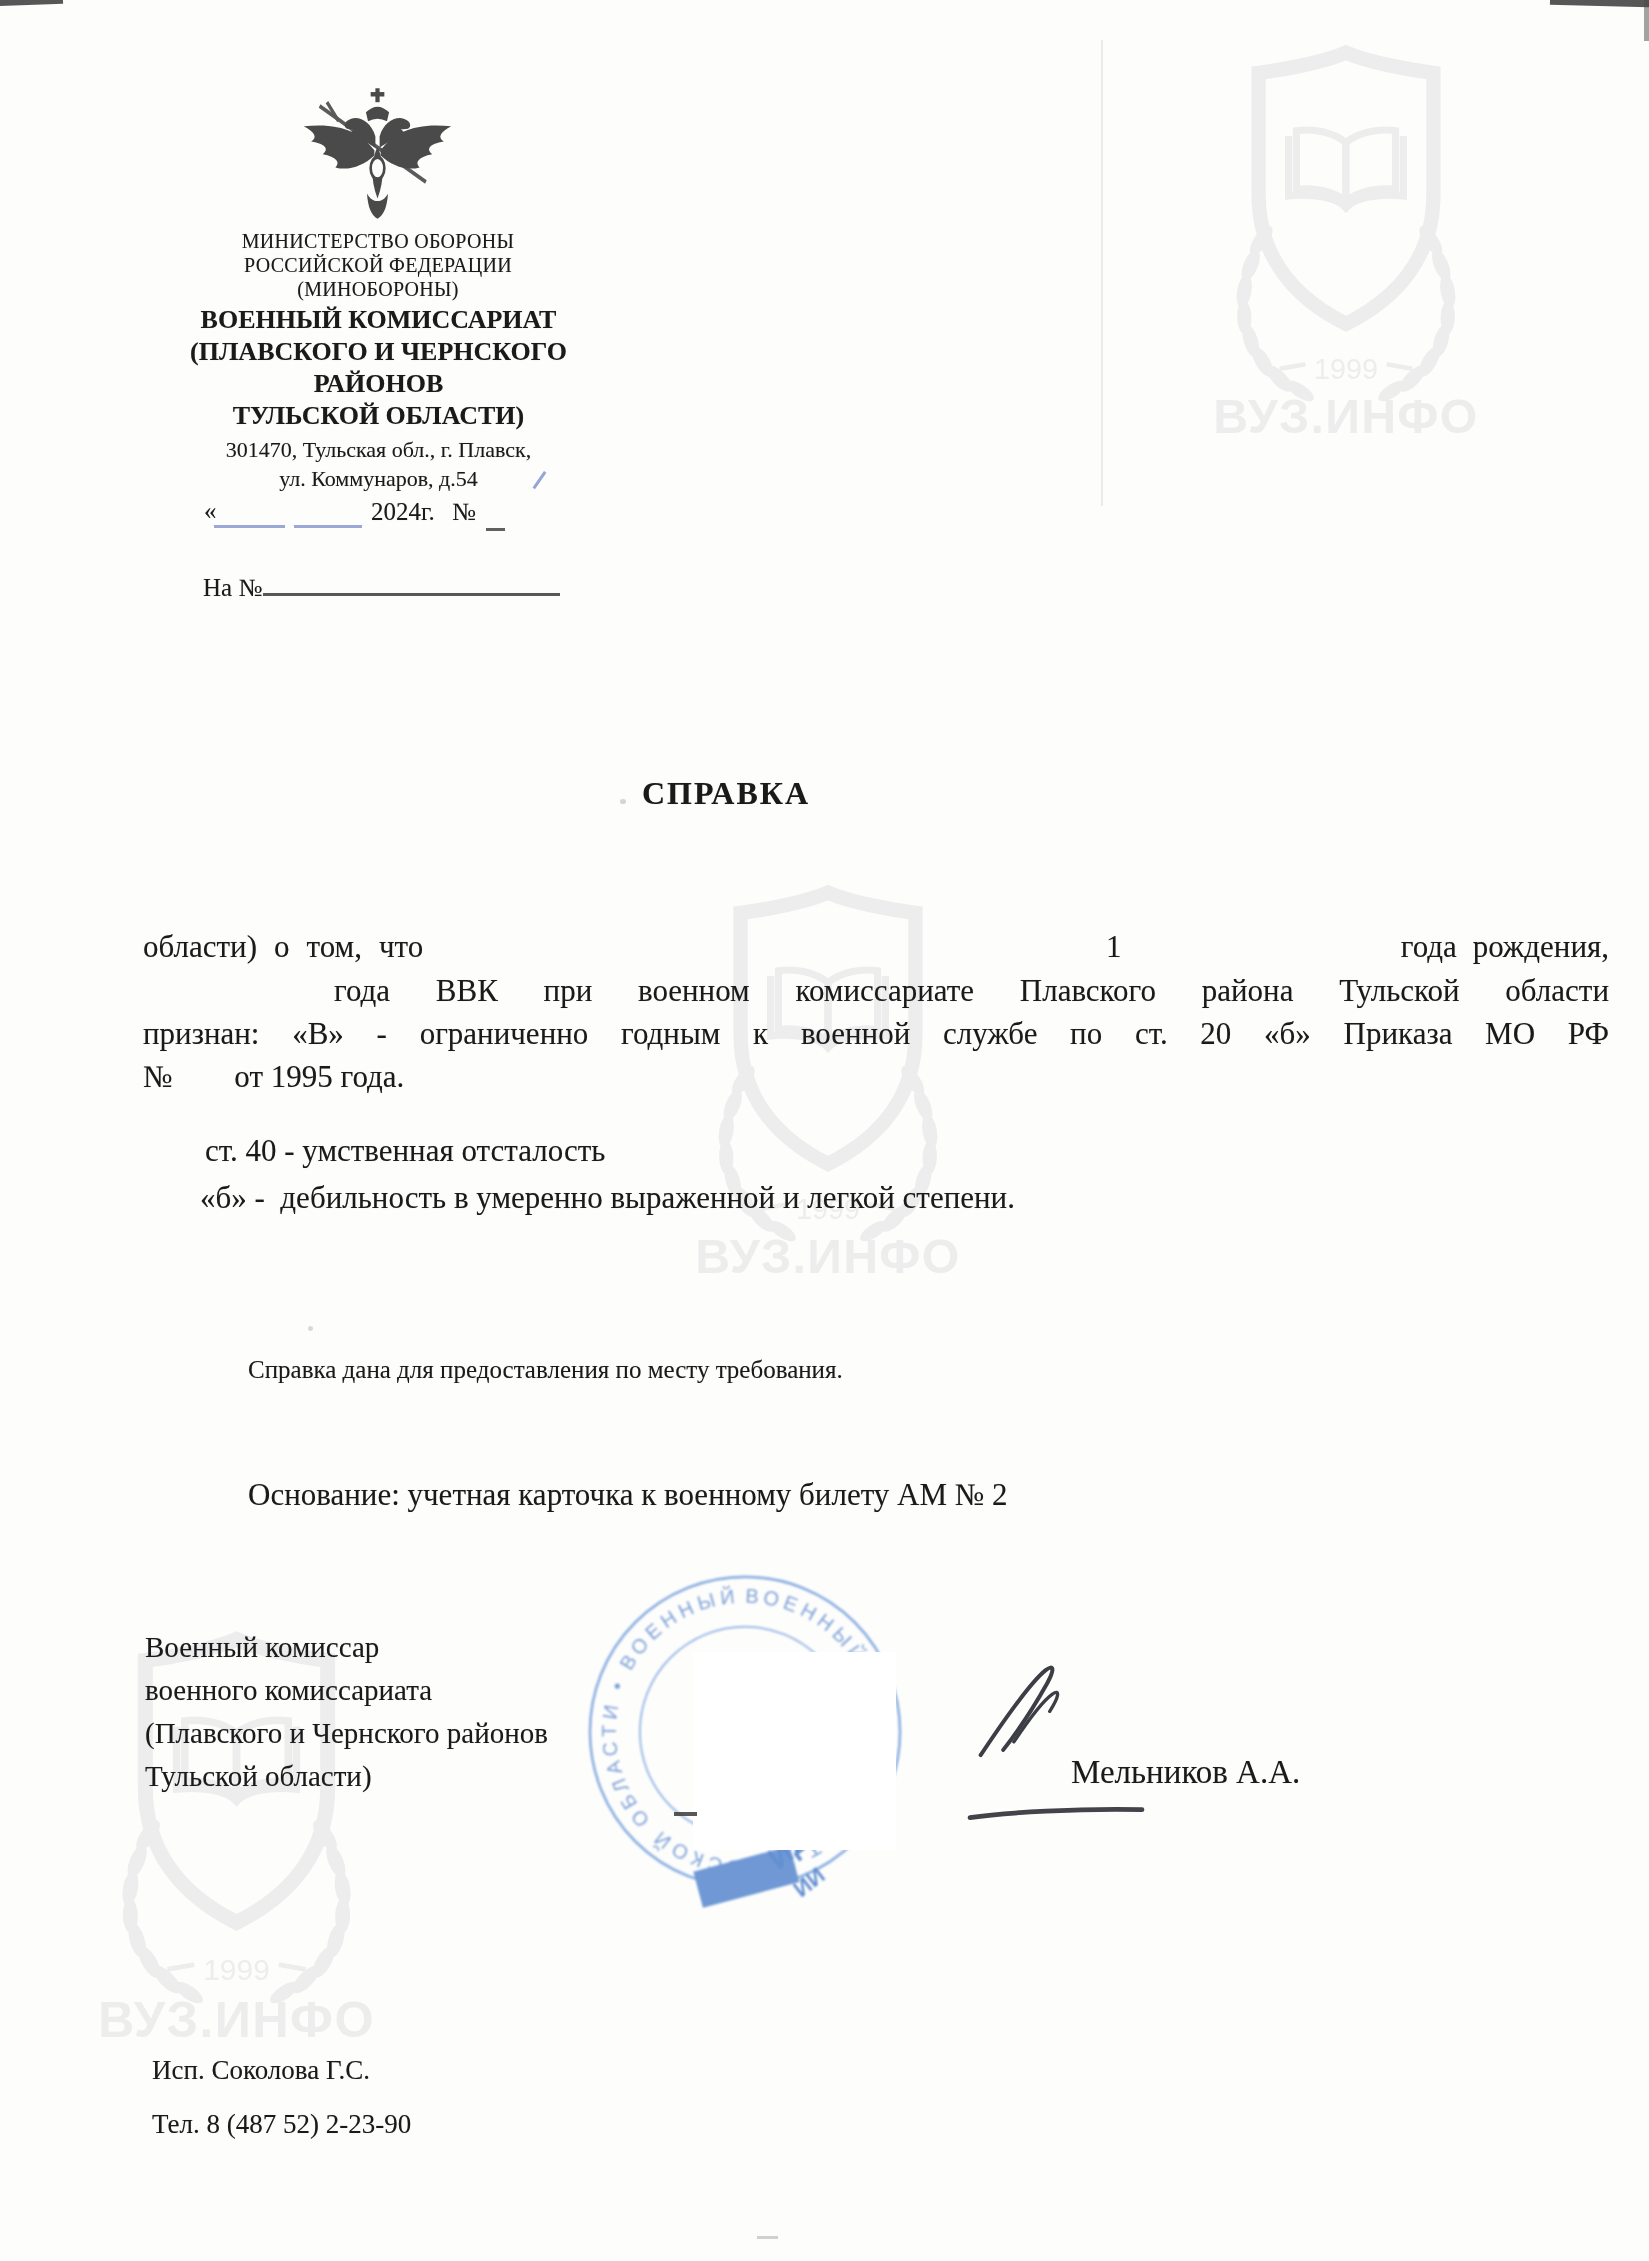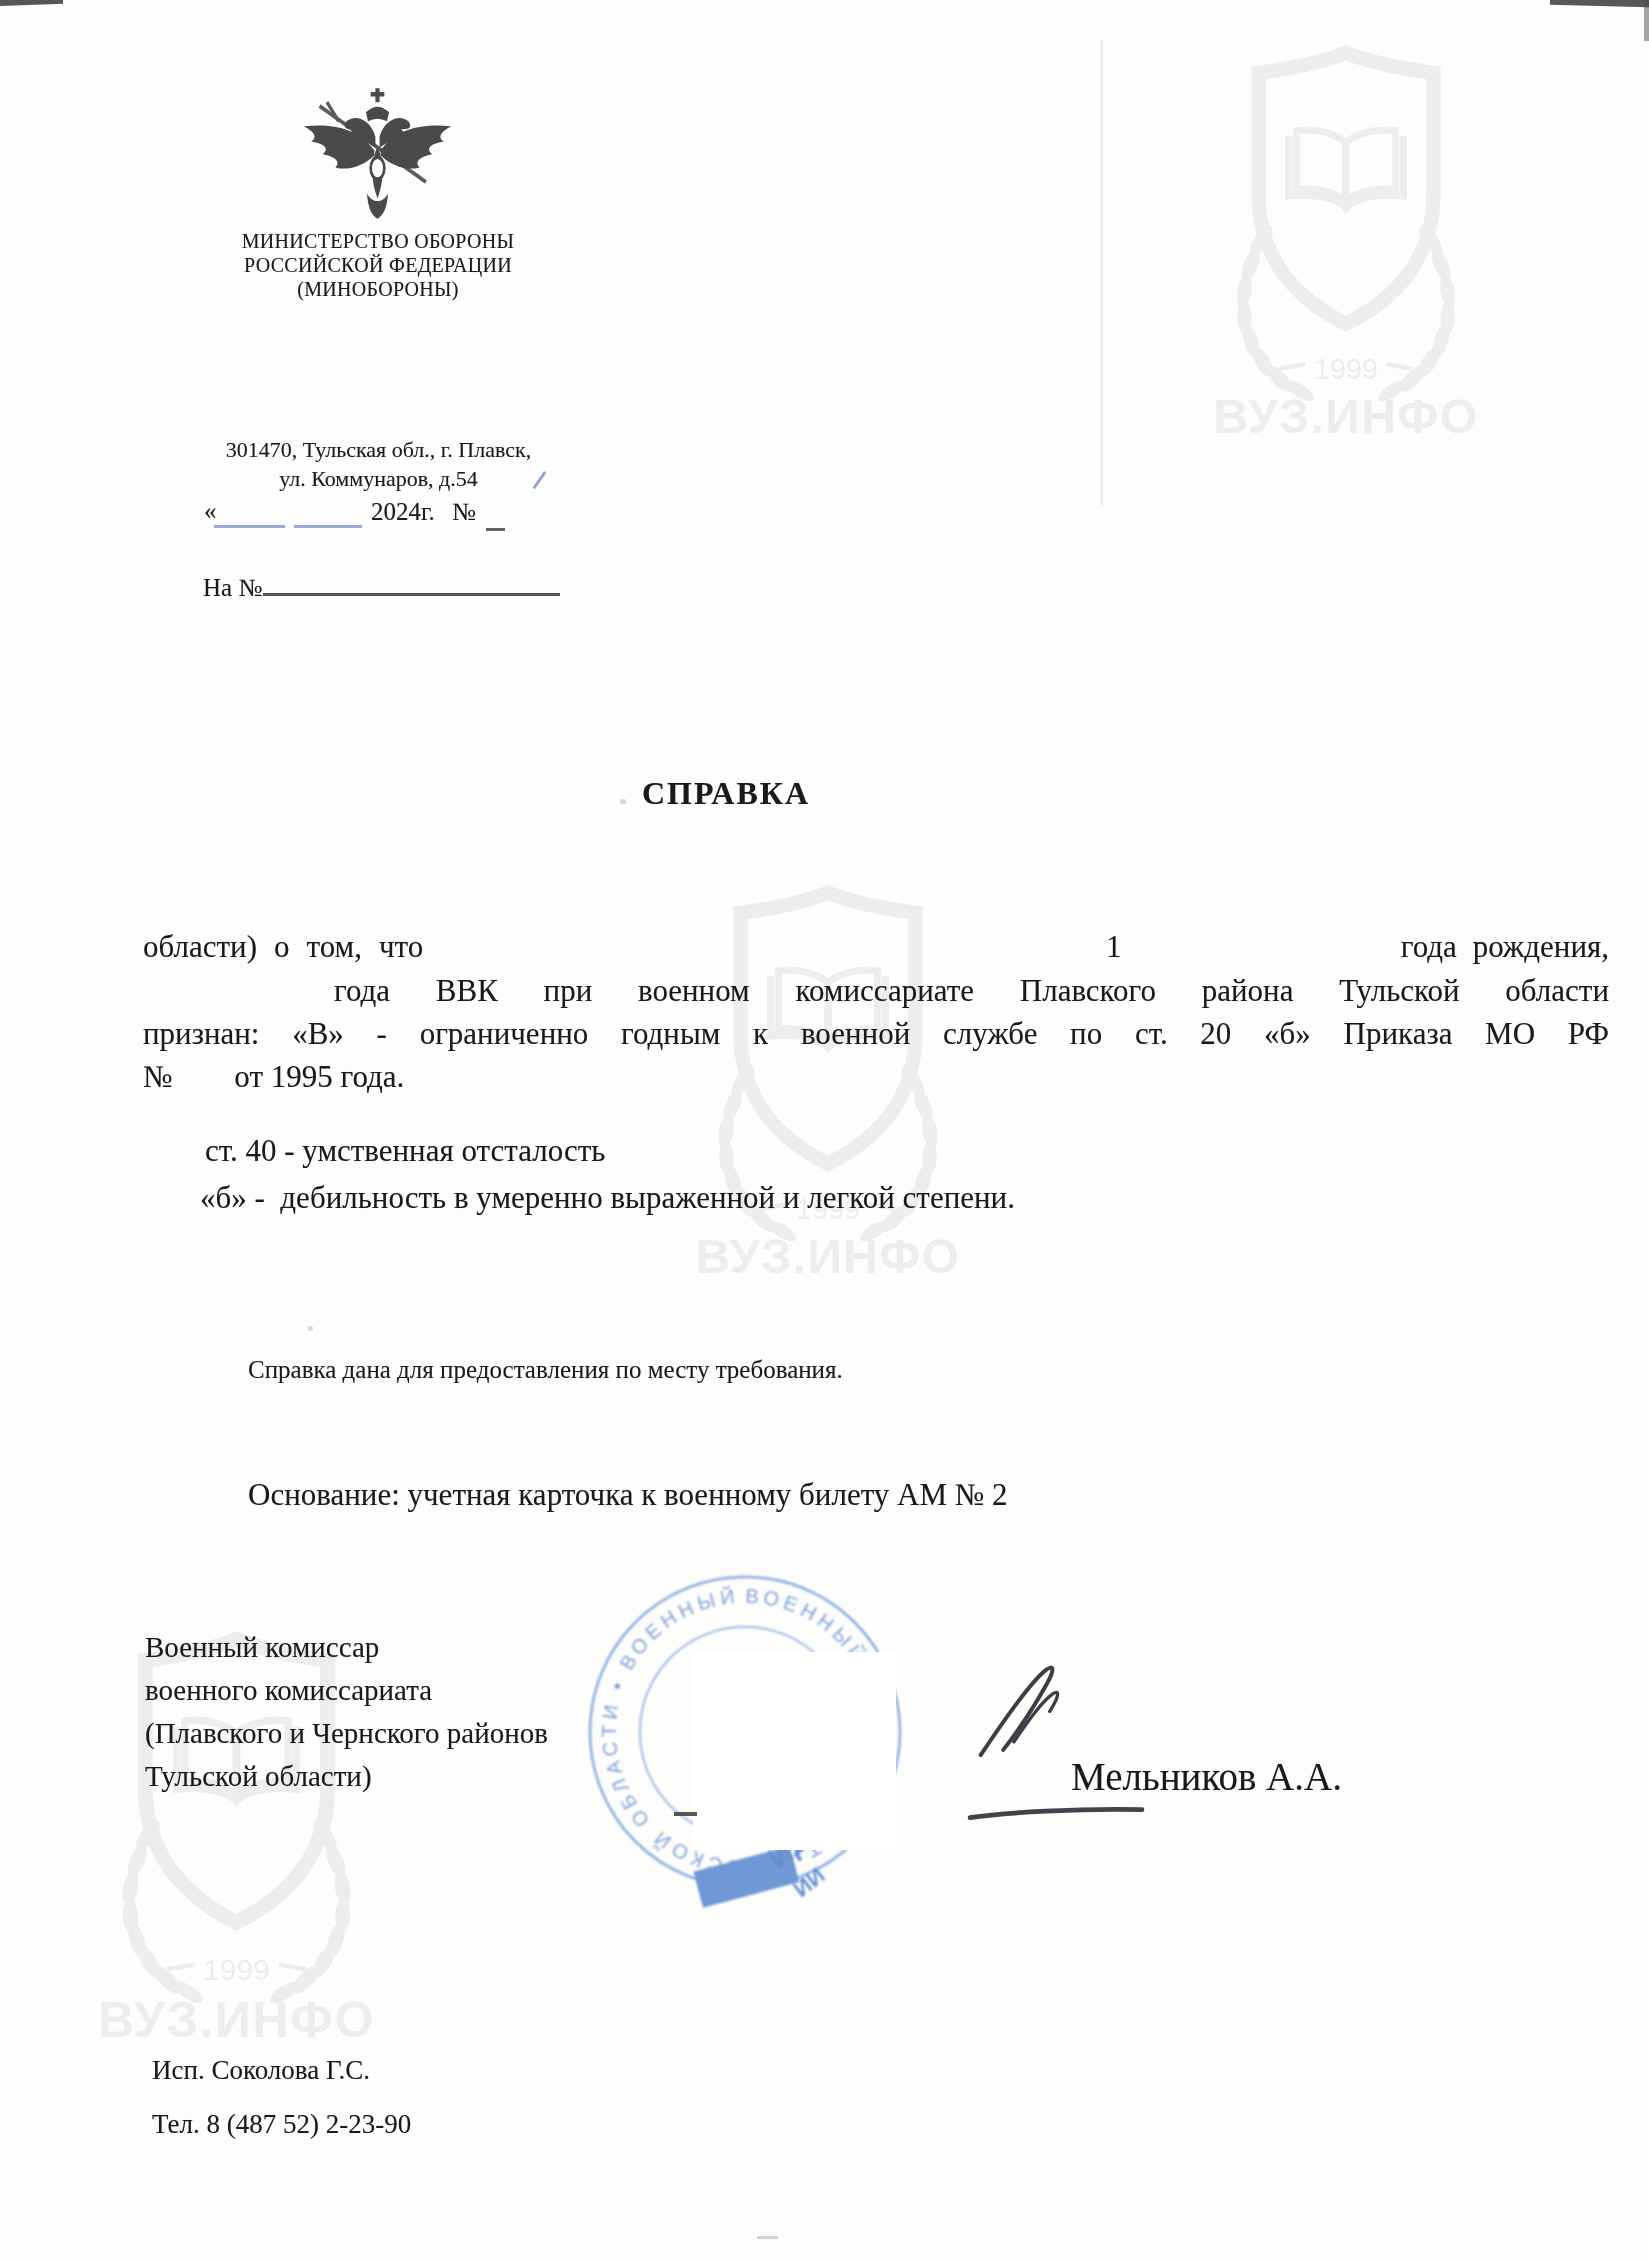--- a/index.html
+++ b/index.html
@@ -152,20 +152,26 @@
       <ellipse cx="170" cy="128" rx="13" ry="17" fill="#fdfdfc" stroke="#4a4a4a" stroke-width="5"></ellipse>
     </svg>
   </div>
 
   <div class="abs txt ctr soft" style="left:190px;top:229px;width:376px;font-size:20px;line-height:24px;letter-spacing:0.3px;">
     <div>МИНИСТЕРСТВО ОБОРОНЫ</div>
     <div>РОССИЙСКОЙ ФЕДЕРАЦИИ</div>
     <div>(МИНОБОРОНЫ)</div>
   </div>
 
+  <div class="abs txt ctr bold soft" style="left:167px;top:304px;width:423px;font-size:26px;line-height:32px;">
+    <div>ВОЕННЫЙ КОМИССАРИАТ</div>
+    <div>(ПЛАВСКОГО И ЧЕРНСКОГО</div>
+    <div>РАЙОНОВ</div>
+    <div>ТУЛЬСКОЙ ОБЛАСТИ)</div>
+  </div>
 
   <div class="abs txt ctr soft" style="left:167px;top:435px;width:423px;font-size:22px;line-height:29px;">
     <div>301470, Тульская обл., г. Плавск,</div>
     <div>ул. Коммунаров, д.54</div>
   </div>
 
   <span class="abs txt soft" style="left:204px;top:497px;font-size:25px;">«</span>
   <div class="ul-blue" style="left:214px;top:525px;width:71px;"></div>
   <div class="ul-blue" style="left:294px;top:525px;width:68px;"></div>
   <span class="abs txt soft" style="left:371px;top:498px;font-size:25px;">2024г.</span>
@@ -237,19 +243,19 @@
     </svg>
   </div>
 
   <div class="ink" style="left:966px;top:1799px;width:180px;height:24px;">
     <svg viewBox="0 0 270 36" width="180" height="24">
       <path d="M6,28 C60,20 170,14 264,16" stroke="#2f2f36" stroke-width="7" fill="none" stroke-linecap="round" opacity=".9"></path>
     </svg>
   </div>
   <div class="ul-dark" style="left:674px;top:1812px;width:22.7px;height:4px;opacity:.85;z-index:6;"></div>
 
-  <div class="abs txt soft" style="left:1071px;top:1754px;font-size:39px;z-index:3;">Мельников А.А.</div>
+  <div class="abs txt soft" style="left:1071px;top:1754px;font-size:33px;z-index:3;">Мельников А.А.</div>
 
   <div class="abs txt soft" style="left:152px;top:2055px;font-size:27px;">Исп. Соколова Г.С.</div>
   <div class="abs txt soft" style="left:152px;top:2109px;font-size:27px;">Тел. 8 (487 52) 2-23-90</div>
 
 </div>
 
 
 </body></html>

